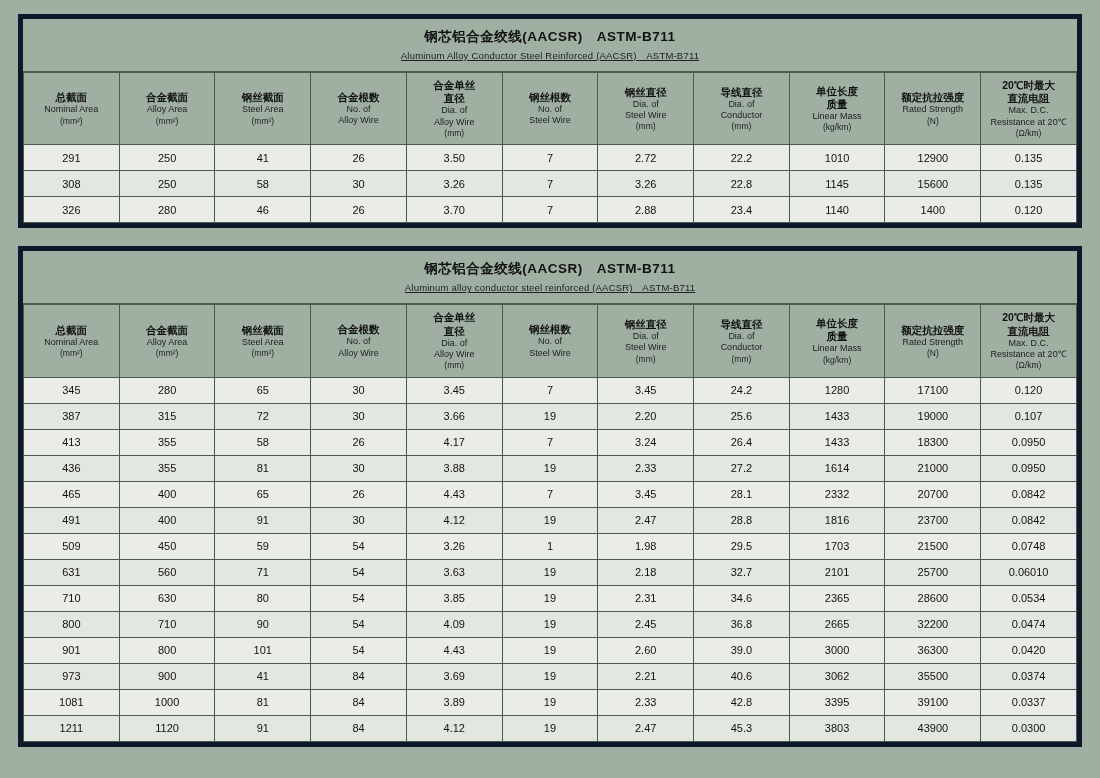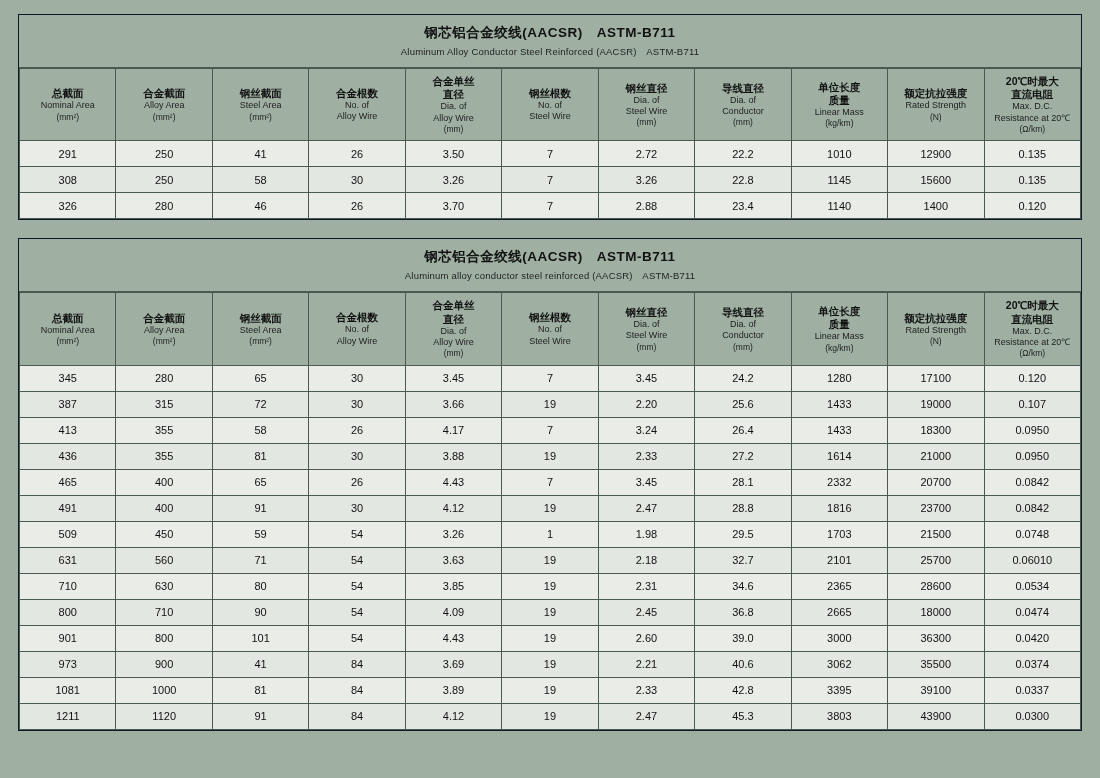--- a/index.html
+++ b/index.html
@@ -17,39 +17,40 @@
   .page {
     width: 1100px;
     height: 778px;
     box-sizing: border-box;
     padding: 14px 18px;
     display: flex;
     flex-direction: column;
     gap: 18px;
   }
   .table-block {
-    border: 1px solid #0f172a;
+    border: 5px solid #0f172a;
     background: #9fb0a3;
   }
   .title-bar {
     text-align: center;
     padding: 9px 4px 8px 4px;
     border-bottom: 1px solid #4a5a4e;
   }
   .title-main {
     font-size: 13.5px;
     font-weight: bold;
     letter-spacing: 0.5px;
     color: #111;
   }
   .title-sub {
     font-size: 9.5px;
     margin-top: 4px;
     color: #222;
     letter-spacing: 0.2px;
+    text-decoration: underline;
   }
   table {
     border-collapse: collapse;
     width: 100%;
     table-layout: fixed;
   }
   th, td {
     border: 1px solid #4a5a4e;
     text-align: center;
     vertical-align: middle;
@@ -384,21 +385,21 @@
             <tr>
               <td>800</td>
               <td>710</td>
               <td>90</td>
               <td>54</td>
               <td>4.09</td>
               <td>19</td>
               <td>2.45</td>
               <td>36.8</td>
               <td>2665</td>
-              <td>18000</td>
+              <td>32200</td>
               <td>0.0474</td>
             </tr>
             <tr>
               <td>901</td>
               <td>800</td>
               <td>101</td>
               <td>54</td>
               <td>4.43</td>
               <td>19</td>
               <td>2.60</td>

